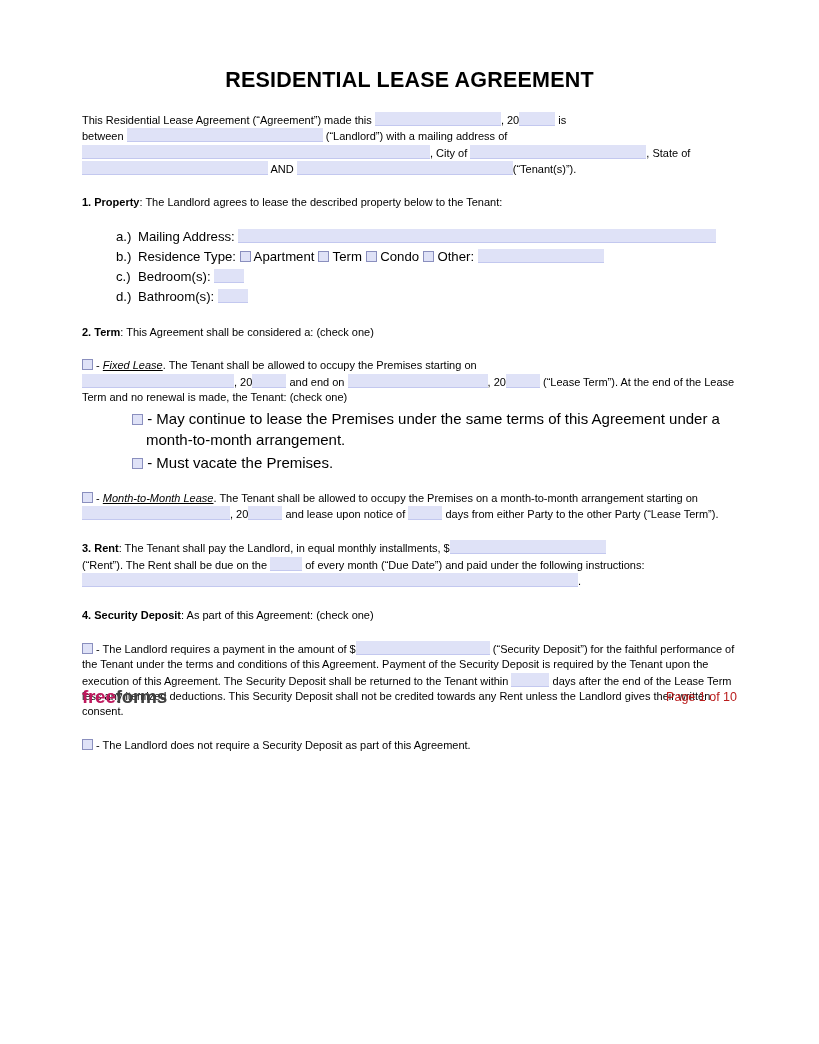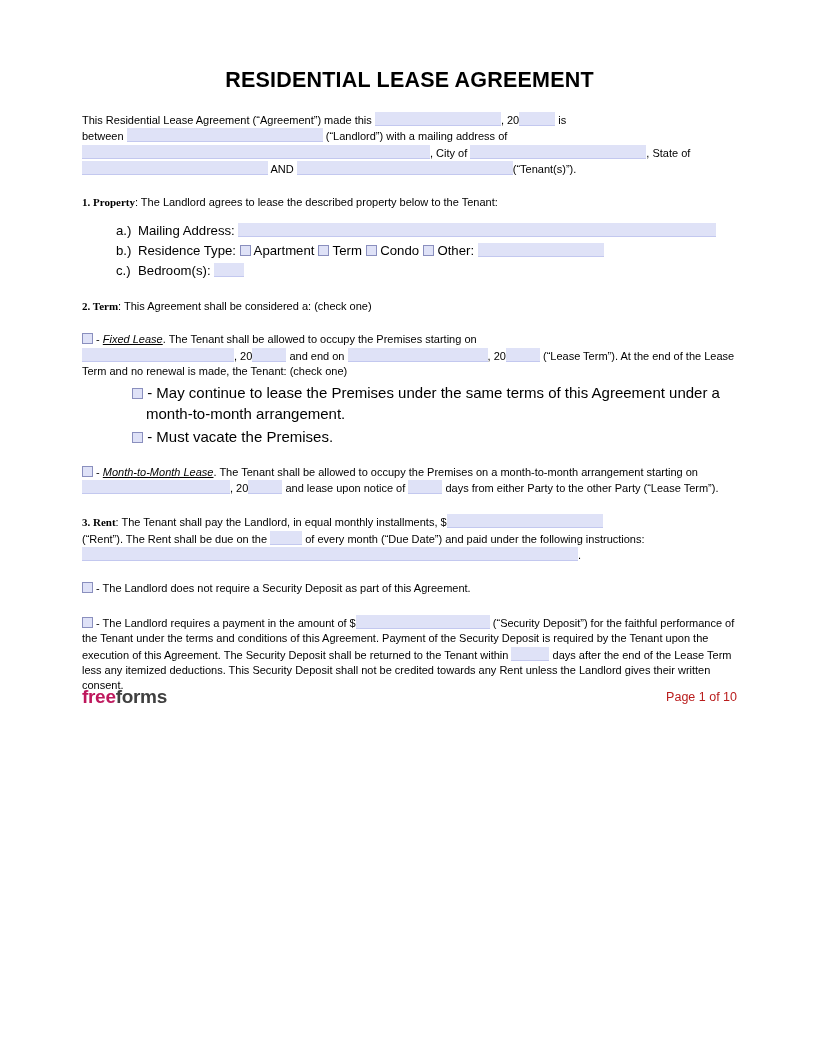--- a/index.html
+++ b/index.html
@@ -37,33 +37,33 @@
     margin-top: 18px;
   }
   .blank {
     display: inline-block;
     background: #dfe2f7;
     border-bottom: 1px solid #c3c8ef;
     vertical-align: baseline;
     height: 13px;
     margin-bottom: -2px;
   }
-  .bold { font-weight: bold; font-family: Liberation Serif, serif; }
+  .bold { font-weight: bold; }
   .u-ital { font-style: italic; text-decoration: underline; }
   .cbox {
     display: inline-block;
     width: 9px;
     height: 9px;
     border: 1px solid #8a8fbe;
     background: #dfe2f7;
     vertical-align: baseline;
     margin-bottom: -1px;
   }
   .list {
-    margin-top: 10px;
+    margin-top: 16px;
     margin-left: 34px;
     font-size: 13.2px;
     line-height: 1.52;
   }
   .list-row {
     white-space: nowrap;
   }
   .list-lbl {
     display: inline-block;
     width: 22px;
@@ -137,20 +137,24 @@
       <span class="cbox"></span> <span>Apartment</span>
       <span class="cbox"></span> <span>Term</span>
       <span class="cbox"></span> <span>Condo</span>
       <span class="cbox"></span> <span>Other:</span>
       <span class="blank" style="width:126px"></span>
     </div>
     <div class="list-row">
       <span class="list-lbl">c.)</span><span>Bedroom(s):</span>
       <span class="blank" style="width:30px"></span>
     </div>
+    <div class="list-row">
+      <span class="list-lbl">d.)</span><span>Bathroom(s):</span>
+      <span class="blank" style="width:30px"></span>
+    </div>
   </div>
 
 
   <div class="body-text para">
     <span class="bold">2. Term</span><span>: This Agreement shall be considered a: (check one)</span>
   </div>
 
   <div class="body-text para">
     <span class="cbox"></span>
     <span>-</span>
@@ -183,32 +187,35 @@
   </div>
 
   <div class="body-text para">
     <span class="bold">3. Rent</span><span>: The Tenant shall pay the Landlord, in equal monthly installments, $</span><span class="blank" style="width:156px"></span><br>
     <span>(“Rent”). The Rent shall be due on the</span>
     <span class="blank" style="width:32px"></span>
     <span>of every month (“Due Date”) and paid under the following instructions:</span>
     <span class="blank" style="width:496px"></span><span>.</span>
   </div>
 
-
-  <div class="body-text para">
-    <span class="cbox"></span>
-    <span>- The Landlord does not require a Security Deposit as part of this Agreement.</span>
+  <div class="body-text para">
+    <span class="bold">4. Security Deposit</span><span>: As part of this Agreement: (check one)</span>
   </div>
 
   <div class="body-text para">
     <span class="cbox"></span>
     <span>- The Landlord requires a payment in the amount of $</span><span class="blank" style="width:134px"></span>
     <span>(“Security Deposit”) for the faithful performance of the Tenant under the terms and conditions of this Agreement. Payment of the Security Deposit is required by the Tenant upon the execution of this Agreement. The Security Deposit shall be returned to the Tenant within</span>
     <span class="blank" style="width:38px"></span>
     <span>days after the end of the Lease Term less any itemized deductions. This Security Deposit shall not be credited towards any Rent unless the Landlord gives their written consent.</span>
   </div>
 
+  <div class="body-text para">
+    <span class="cbox"></span>
+    <span>- The Landlord does not require a Security Deposit as part of this Agreement.</span>
+  </div>
+
   <div class="footer">
     <div class="logo"><span class="free">free</span><span class="forms">forms</span></div>
     <div class="page-num">Page 1 of 10</div>
   </div>
 
 </div>
 
 </body></html>

